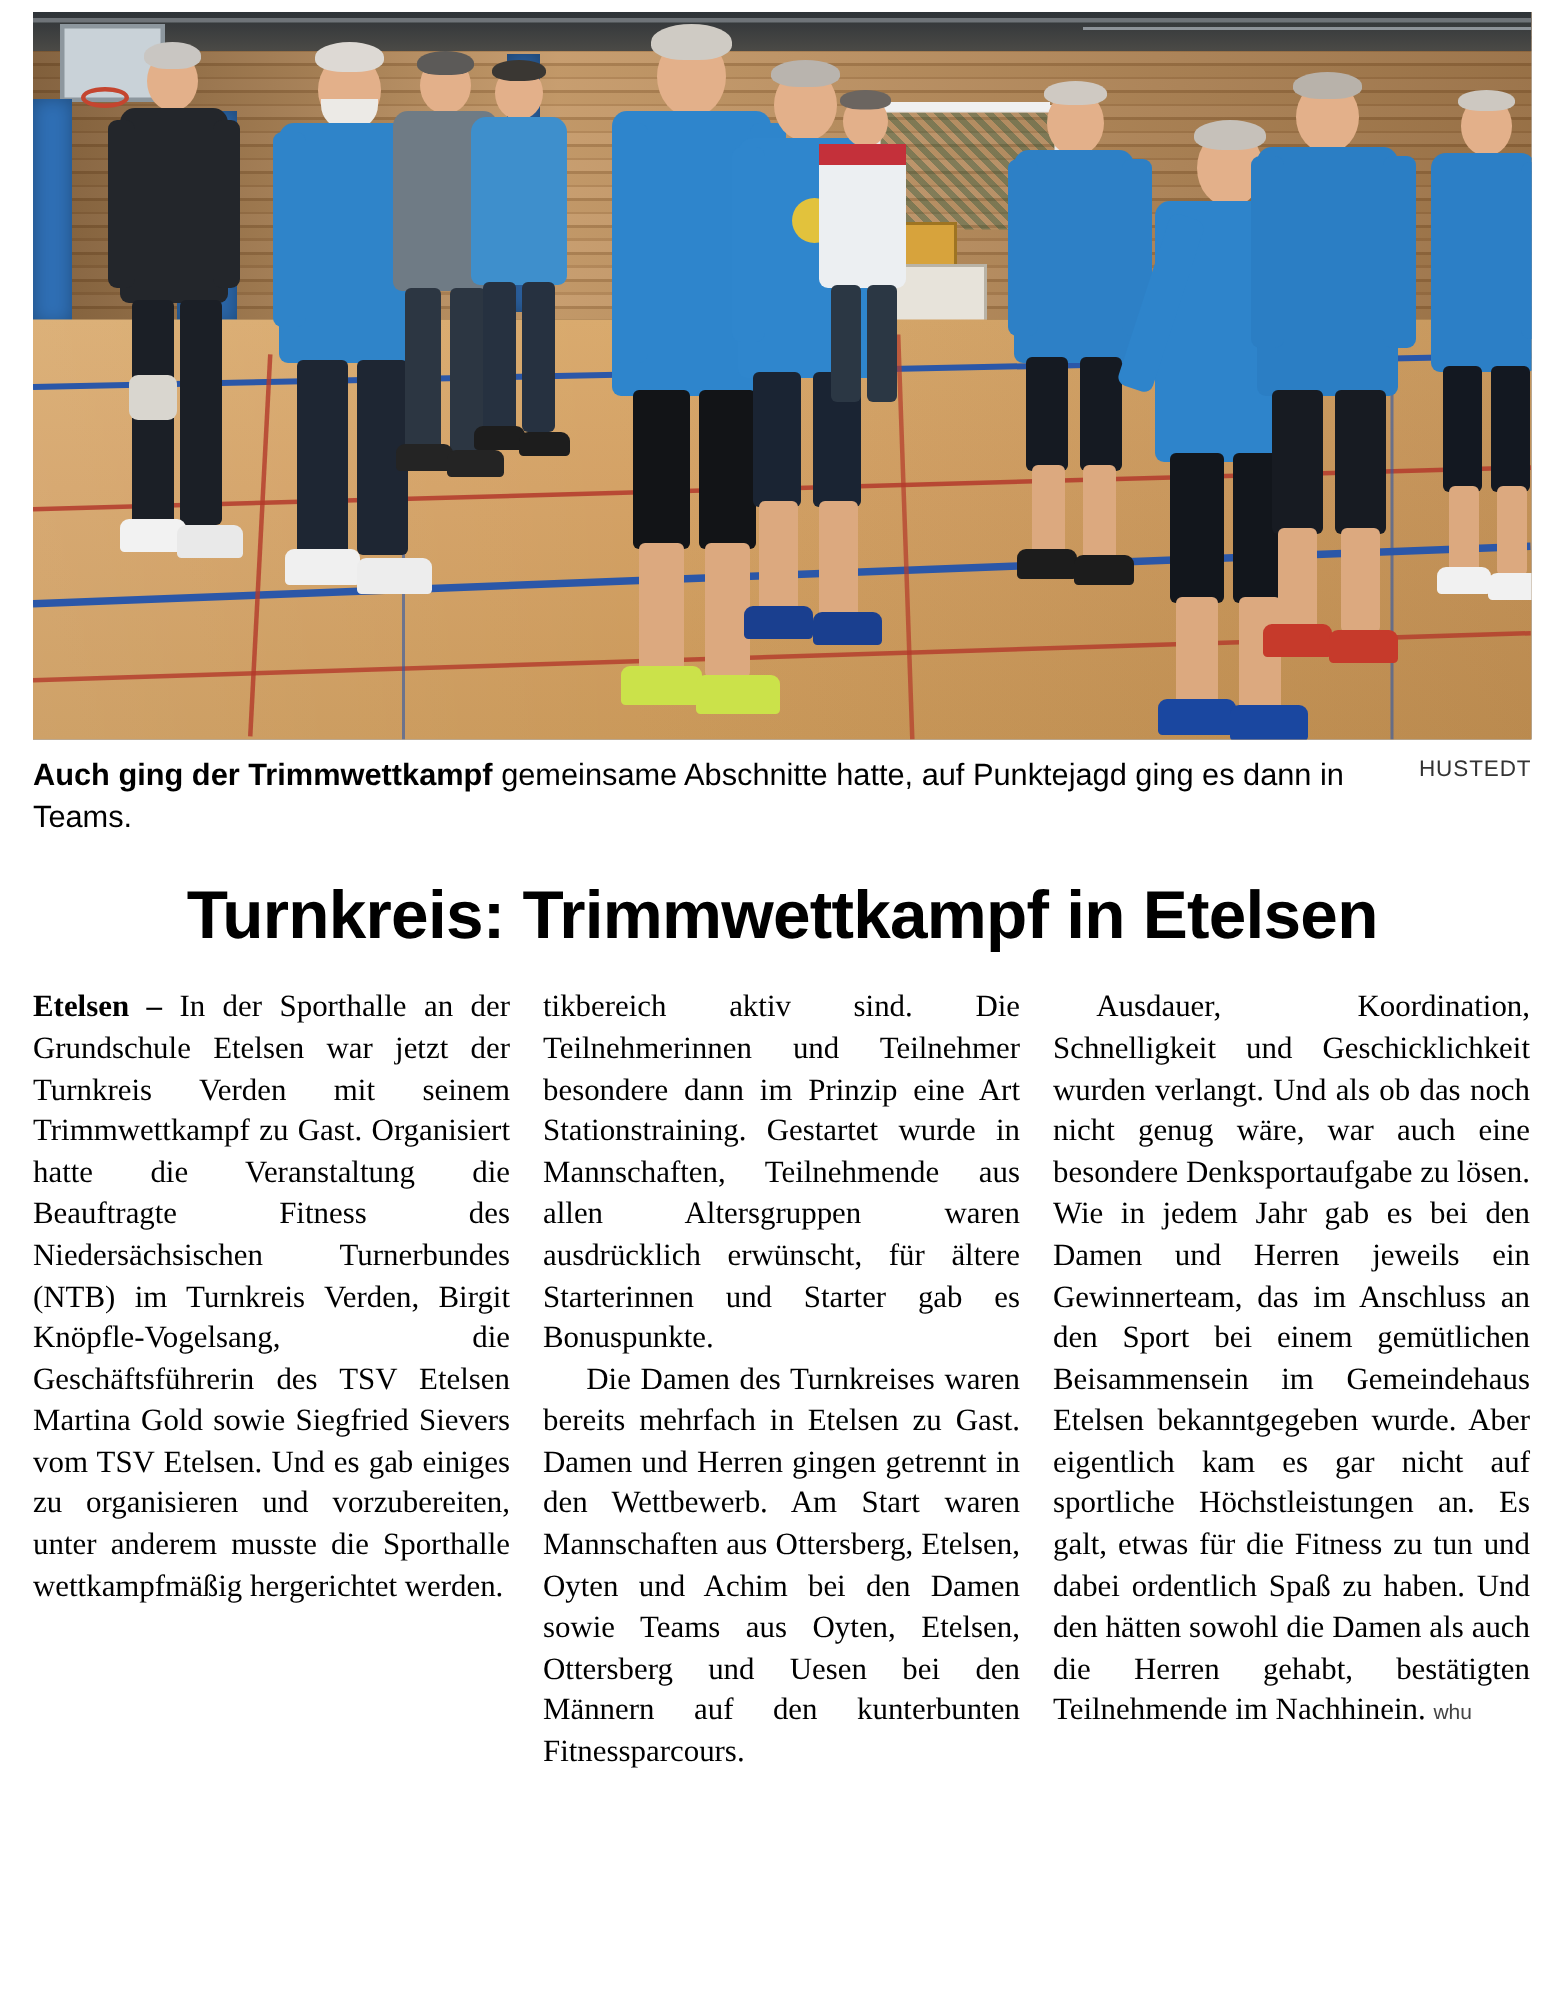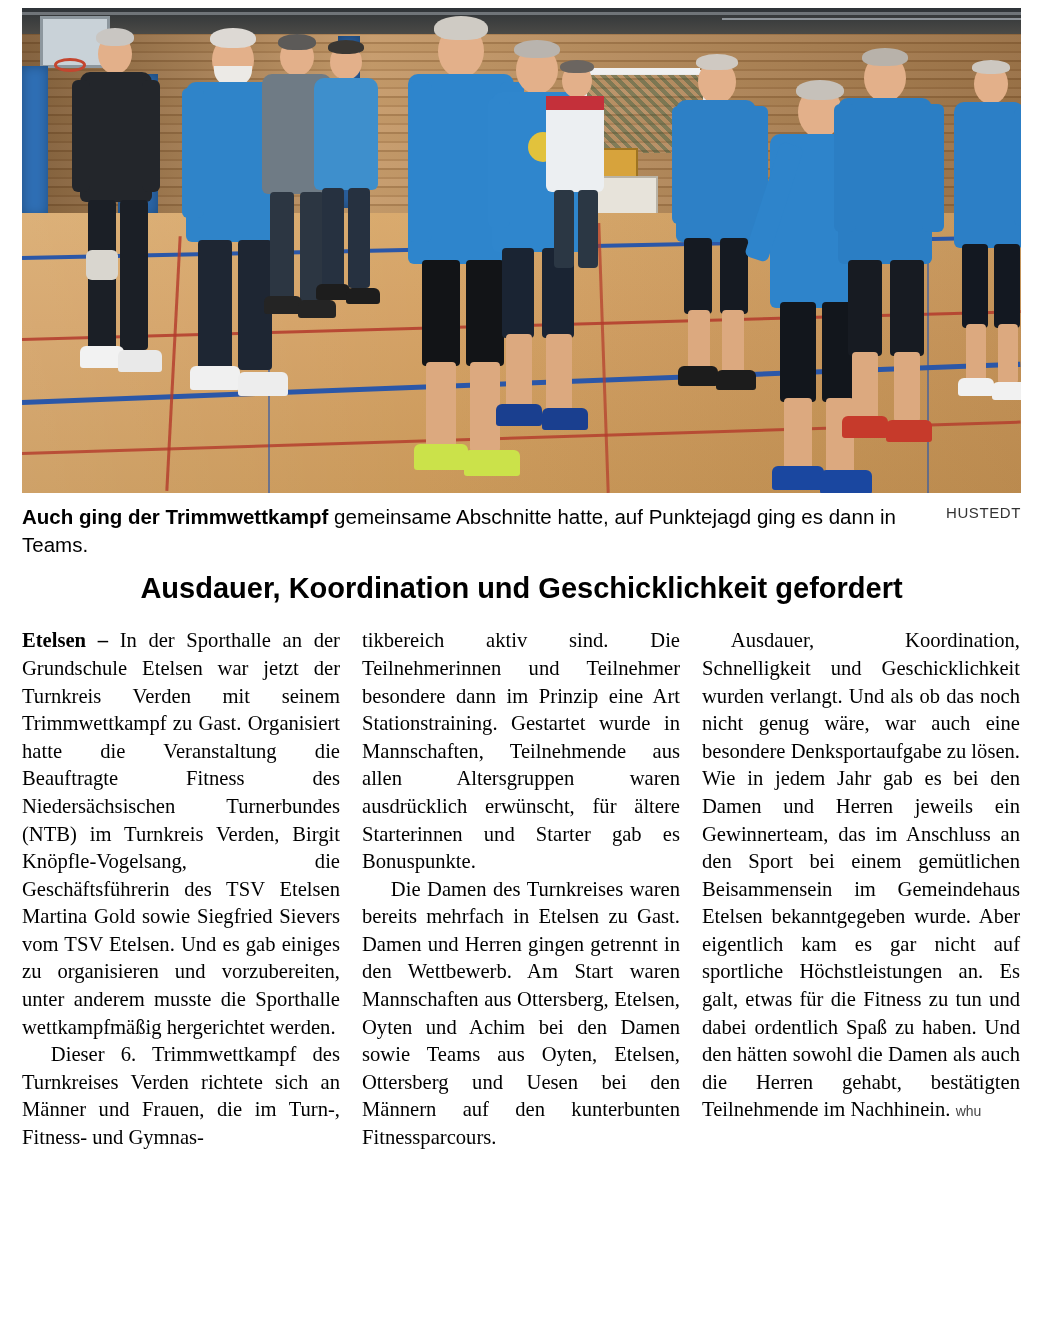--- a/index.html
+++ b/index.html
@@ -352,26 +352,25 @@
         <div class="shoe" style="left:40px; top:322px; width:36px; height:18px; background:#f1f1f1;"></div>
       </div>
     </div>
   </div>
 
   <div class="caption">
     <span class="credit">HUSTEDT</span>
     <b>Auch ging der Trimmwettkampf</b><span> gemeinsame Abschnitte hatte, auf Punktejagd ging es dann in Teams.</span>
   </div>
 
-  <h2 class="subhead">Ausdauer, Koordination und Geschicklichkeit gefordert</h2>
+  <h1 class="headline">Turnkreis: Trimmwettkampf in Etelsen</h1>
 
   <div class="columns">
     <div class="col">
       <p class="first"><span class="dateline">Etelsen – </span><span>In der Sporthalle an der Grundschule Etelsen war jetzt der Turnkreis Verden mit seinem Trimmwettkampf zu Gast. Organisiert hatte die Veranstaltung die Beauftragte Fitness des Niedersächsischen Turnerbundes (NTB) im Turnkreis Verden, Birgit Knöpfle-Vogelsang, die Geschäftsführerin des TSV Etelsen Martina Gold sowie Siegfried Sievers vom TSV Etelsen. Und es gab einiges zu organisieren und vorzubereiten, unter anderem musste die Sporthalle wettkampfmäßig hergerichtet werden.</span></p>
-      <p>Dieser 6. Trimmwettkampf des Turnkreises Verden richtete sich an Männer und Frauen, die im Turn-, Fitness- und Gymnas-</p>
     </div>
     <div class="col">
       <p class="first">tikbereich aktiv sind. Die Teilnehmerinnen und Teilnehmer besondere dann im Prinzip eine Art Stationstraining. Gestartet wurde in Mannschaften, Teilnehmende aus allen Altersgruppen waren ausdrücklich erwünscht, für ältere Starterinnen und Starter gab es Bonuspunkte.</p>
       <p>Die Damen des Turnkreises waren bereits mehrfach in Etelsen zu Gast. Damen und Herren gingen getrennt in den Wettbewerb. Am Start waren Mannschaften aus Ottersberg, Etelsen, Oyten und Achim bei den Damen sowie Teams aus Oyten, Etelsen, Ottersberg und Uesen bei den Männern auf den kunterbunten Fitnessparcours.</p>
     </div>
     <div class="col">
       <p><span>Ausdauer, Koordination, Schnelligkeit und Geschicklichkeit wurden verlangt. Und als ob das noch nicht genug wäre, war auch eine besondere Denksportaufgabe zu lösen. Wie in jedem Jahr gab es bei den Damen und Herren jeweils ein Gewinnerteam, das im Anschluss an den Sport bei einem gemütlichen Beisammensein im Gemeindehaus Etelsen bekanntgegeben wurde. Aber eigentlich kam es gar nicht auf sportliche Höchstleistungen an. Es galt, etwas für die Fitness zu tun und dabei ordentlich Spaß zu haben. Und den hätten sowohl die Damen als auch die Herren gehabt, bestätigten Teilnehmende im Nachhinein.</span> <span class="sign">whu</span></p>
     </div>
   </div>
 

